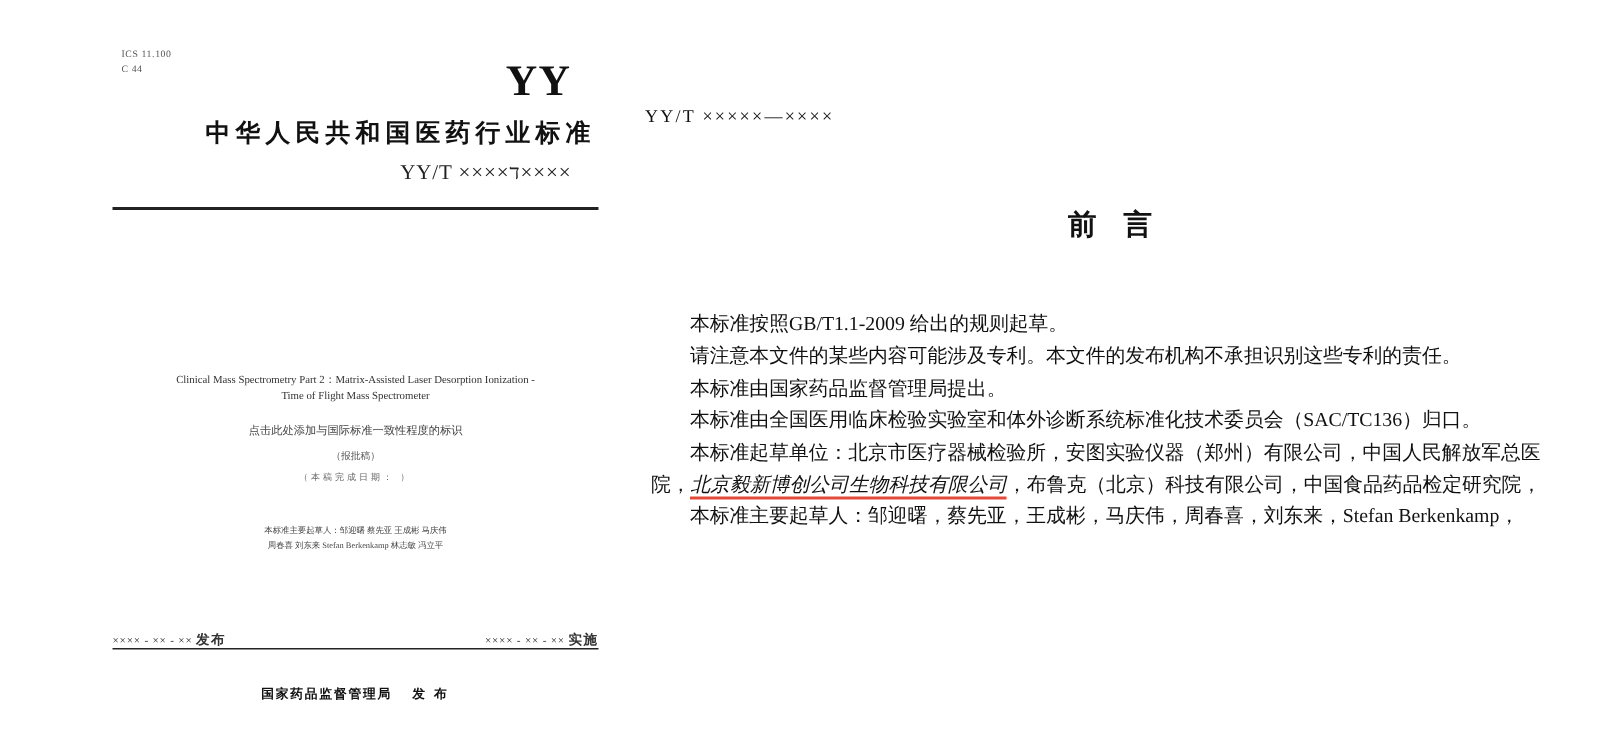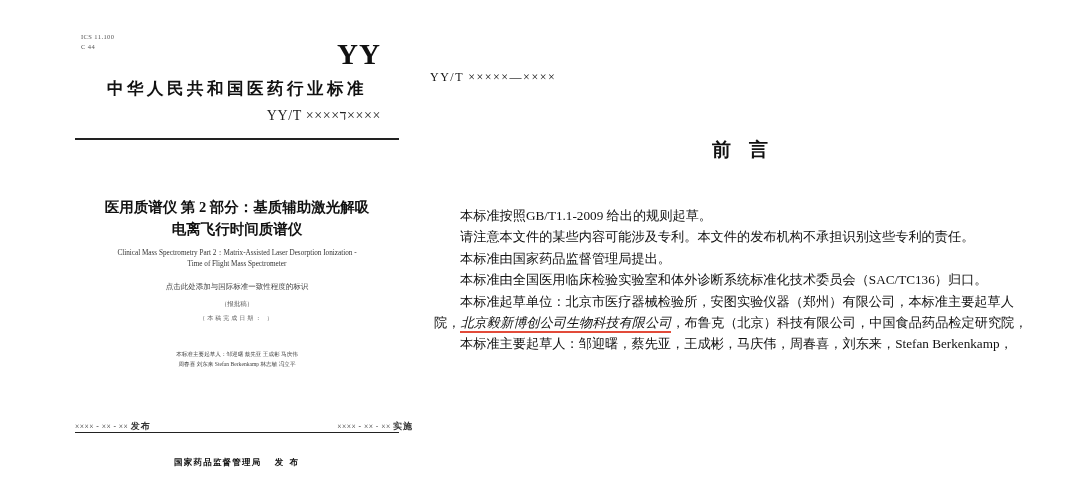--- a/index.html
+++ b/index.html
@@ -46,21 +46,21 @@
     font-size: 29px;
     letter-spacing: 1px;
     color: #111;
   }
 
   .cover-title-cn {
     position: absolute;
     left: 40px;
     top: 78px;
     width: 320px;
-    text-align: center;
+    text-align: right;
     font-size: 16.5px;
     font-weight: bold;
     letter-spacing: 3.5px;
     color: #111;
     font-family: "Liberation Serif", serif;
   }
 
   .cover-std-no {
     position: absolute;
     right: 56px;
@@ -162,21 +162,21 @@
     font-size: 7.5px;
     color: #333;
     letter-spacing: .5px;
   }
   .cover-issue-left b, .cover-issue-right b {
     font-size: 9px;
     letter-spacing: 1px;
   }
   .cover-issue-right {
     position: absolute;
-    right: 24px;
+    right: 38px;
     top: 420px;
     font-size: 7.5px;
     color: #333;
     letter-spacing: .5px;
     text-align: right;
   }
 
   .cover-org {
     position: absolute;
     left: 40px;
@@ -260,24 +260,20 @@
   </div>
 
   <div class="cover-yy">YY</div>
 
   <div class="cover-title-cn">中华人民共和国医药行业标准</div>
 
   <div class="cover-std-no">YY/T ××××ד××××</div>
 
   <div class="cover-rule-top"></div>
 
-  <div class="cover-main-title">
-    <span>医用质谱仪 第 2 部分：基质辅助激光解吸</span>
-    <span class="line2">电离飞行时间质谱仪</span>
-  </div>
 
   <div class="cover-en-title">
     <div>Clinical Mass Spectrometry Part 2：Matrix-Assisted Laser Desorption Ionization -</div>
     <div>Time of Flight Mass Spectrometer</div>
   </div>
 
   <div class="cover-note">点击此处添加与国际标准一致性程度的标识</div>
   <div class="cover-pointer">（报批稿）</div>
   <div class="cover-pointer2">（本稿完成日期：        ）</div>
 
@@ -309,20 +305,20 @@
   <div class="fw-header">YY/T ×××××—××××</div>
 
   <div class="fw-title">前言</div>
 
   <div class="fw-body">
     <p class="indent">本标准按照GB/T1.1-2009 给出的规则起草。</p>
     <p class="indent">请注意本文件的某些内容可能涉及专利。本文件的发布机构不承担识别这些专利的责任。</p>
     <p class="indent">本标准由国家药品监督管理局提出。</p>
     <p class="indent">本标准由全国医用临床检验实验室和体外诊断系统标准化技术委员会（SAC/TC136）归口。</p>
 
-    <p class="indent">本标准起草单位：北京市医疗器械检验所，安图实验仪器（郑州）有限公司，本标准主要起草人</p>
+    <p class="indent">本标准起草单位：北京市医疗器械检验所，安图实验仪器（郑州）有限公司，中国人民解放军总医</p>
     <p>
       <span>院，</span><span class="hl-underline">北京毅新博创公司生物科技有限公司</span><span>，布鲁克（北京）科技有限公司，中国食品药品检定研究院，</span>
     </p>
 
     <p class="indent">本标准主要起草人：邹迎曙，蔡先亚，王成彬，马庆伟，周春喜，刘东来，Stefan Berkenkamp，</p>
   </div>
 </div>
 
 </body></html>

